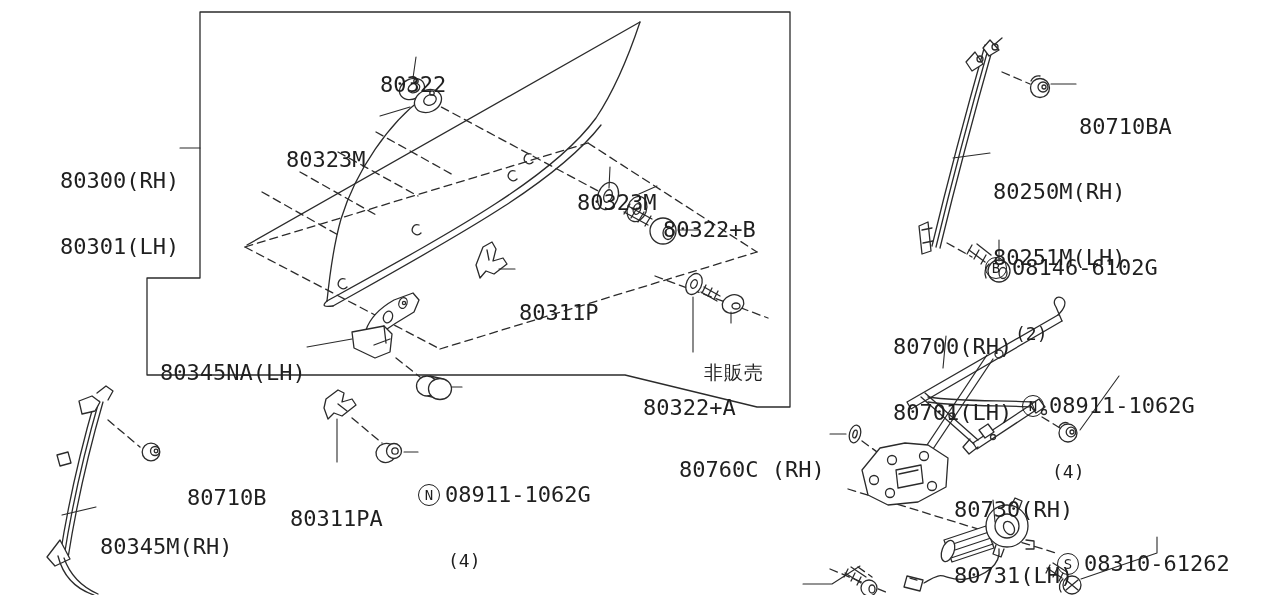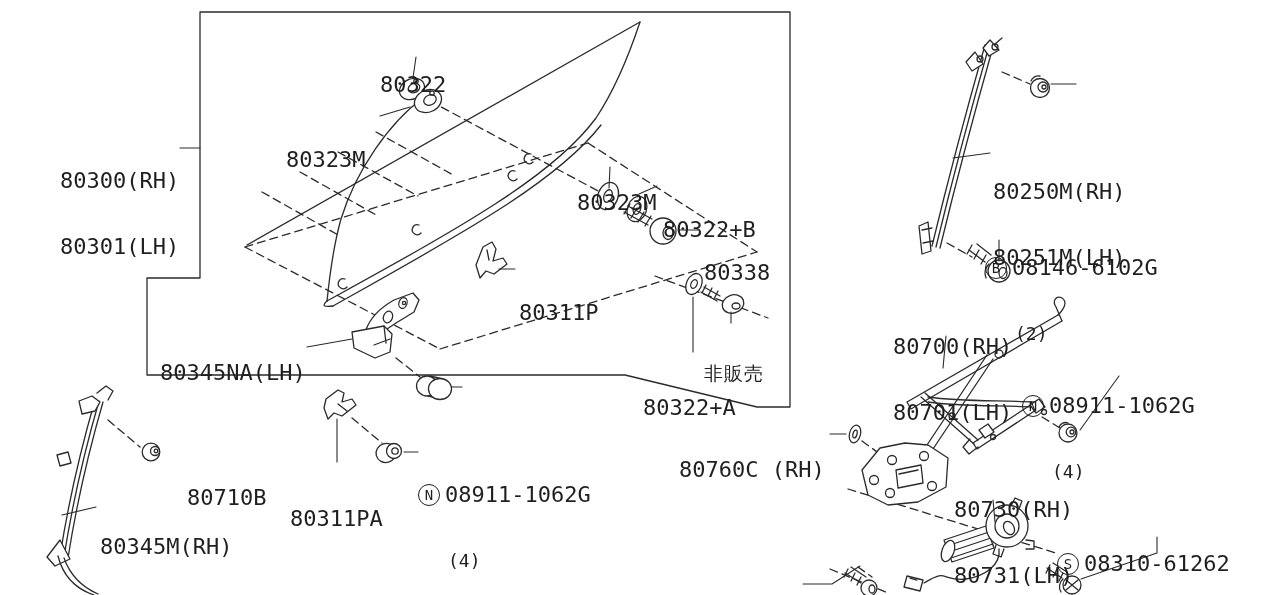--- a/index.html
+++ b/index.html
@@ -4,21 +4,21 @@
 <style>
   html,body{margin:0;padding:0;background:#ffffff;}
   .stage{position:relative;width:1280px;height:595px;background:#ffffff;overflow:hidden;
          font-family:"DejaVu Sans Mono", monospace;color:#1f1f1f;}
   .stage svg{position:absolute;left:0;top:0;}
   svg path,svg line,svg circle,svg ellipse,svg polyline{fill:none;stroke:#2b2b2b;stroke-width:1.3;stroke-linecap:round;stroke-linejoin:round;}
   svg .wfill{fill:#ffffff;}
   svg .dash path{stroke-dasharray:8 5;}
   svg .thin path{stroke-width:1.1;}
   .lbl{position:absolute;font-size:22px;line-height:22px;white-space:pre;}
-  .lbl.cjk{font-family:Liberation Sans, sans-serif;font-size:19px;line-height:20px;letter-spacing:1px;}
+  .lbl.cjk{font-family:Liberation Mono, monospace;font-size:19px;line-height:20px;letter-spacing:1px;}
   .f-row{display:flex;align-items:center;gap:5px;}
   .sym{width:20px;height:20px;border:1.6px solid #1f1f1f;border-radius:50%;display:flex;
        align-items:center;justify-content:center;font-size:14px;line-height:14px;flex:0 0 auto;}
   .qty{padding-left:30px;font-size:18px;line-height:22px;}
 </style>
 </head>
 <body>
 
 <div class="stage">
 
@@ -261,23 +261,20 @@
 <div class="lbl" style="left:60px;top:126px">
   <div>80300(RH)</div>
   <div>80301(LH)</div>
 </div>
 <div class="lbl" style="left:577px;top:148px">
   <div>80323M</div>
 </div>
 <div class="lbl" style="left:663px;top:175px">
   <div>80322+B</div>
 </div>
-<div class="lbl" style="left:704px;top:218px">
-  <div>80338</div>
-</div>
 <div class="lbl" style="left:519px;top:258px">
   <div>80311P</div>
 </div>
 <div class="lbl cjk" style="left:704px;top:324px">
   <div>非販売</div>
 </div>
 <div class="lbl" style="left:643px;top:353px">
   <div>80322+A</div>
 </div>
 <div class="lbl" style="left:160px;top:318px">
@@ -289,20 +286,23 @@
 <div class="lbl" style="left:290px;top:464px">
   <div>80311PA</div>
 </div>
 <div class="lbl" style="left:100px;top:492px">
   <div>80345M(RH)</div>
   
 </div>
 <div class="lbl" style="left:993px;top:137px">
   <div>80250M(RH)</div>
   <div>80251M(LH)</div>
+</div>
+<div class="lbl" style="left:1079px;top:72px">
+  <div>80710BA</div>
 </div>
 <div class="lbl" style="left:893px;top:292px">
   <div>80700(RH)</div>
   <div>80701(LH)</div>
 </div>
 <div class="lbl" style="left:679px;top:415px">
   <div>80760C (RH)</div>
 </div>
 <div class="lbl" style="left:954px;top:455px">
   <div>80730(RH)</div>

